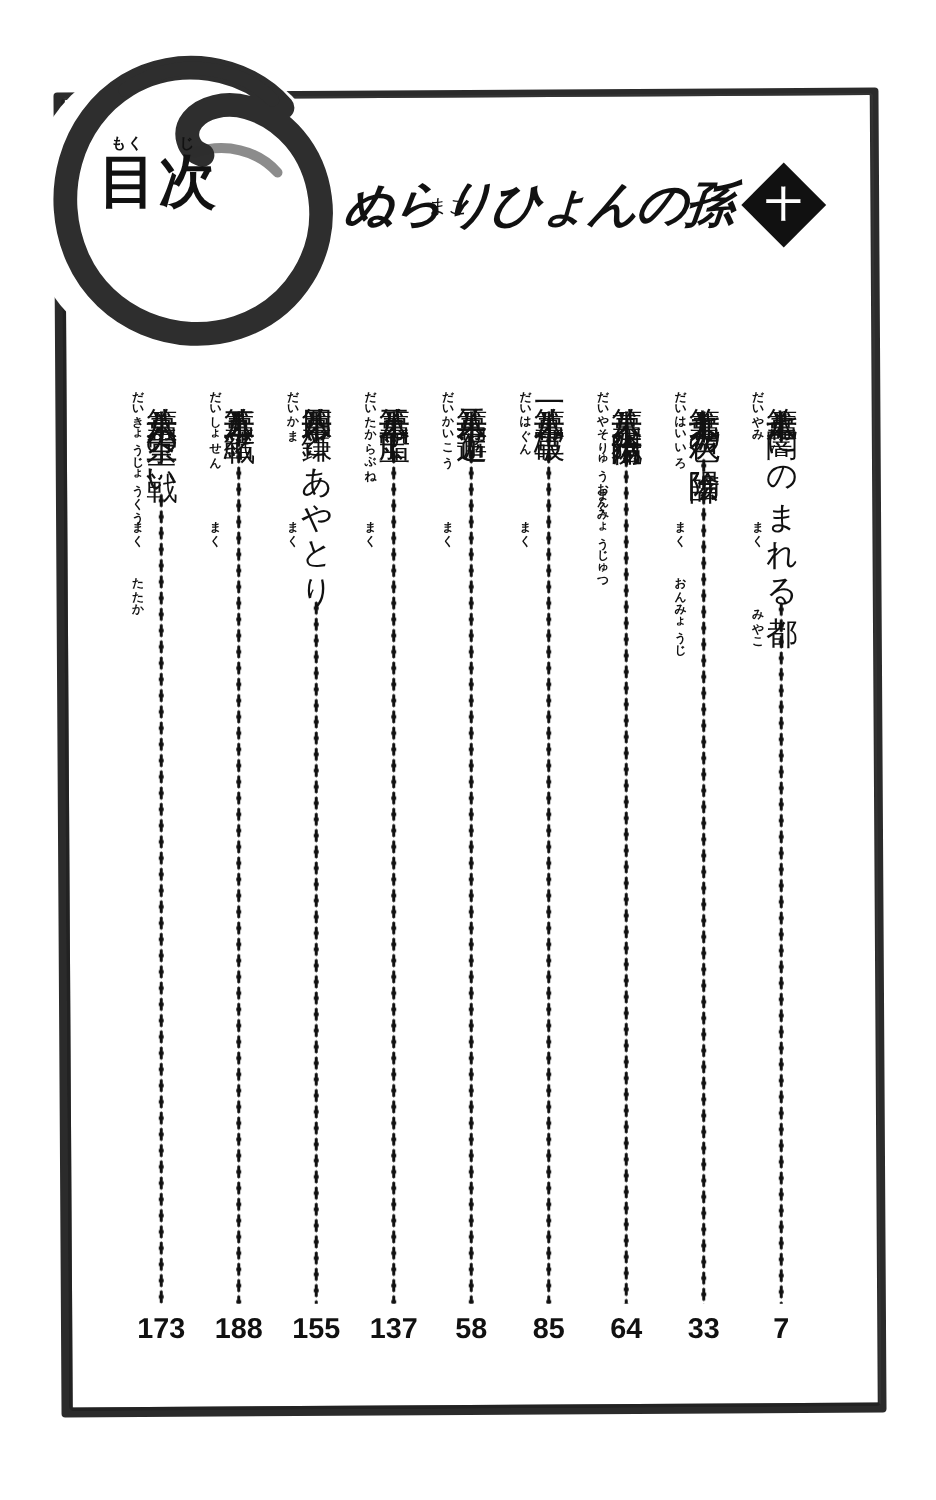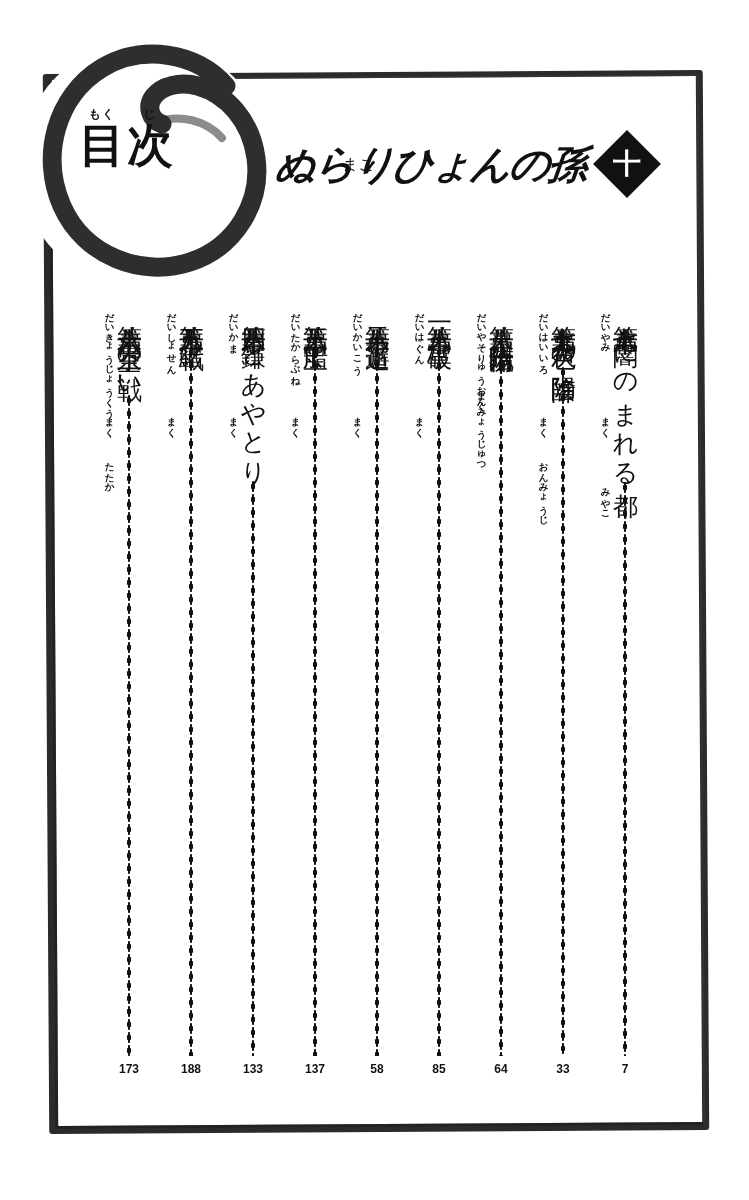--- a/index.html
+++ b/index.html
@@ -186,21 +186,21 @@
   .leader {
     flex: 1 1 auto;
     width: 4px;
     margin-top: 6px;
     background-image: radial-gradient(#111 1.6px, transparent 1.7px);
     background-size: 4px 13px;
     background-repeat: repeat-y;
     background-position: center top;
   }
   .page-num {
-    font-size: 12px;
+    font-size: 23px;
     font-family: "Liberation Sans", sans-serif;
     font-weight: bold;
     margin-top: 6px;
     letter-spacing: 0px;
   }
 </style>
 </head>
 <body>
 
 <div class="page-frame"></div>
@@ -260,21 +260,21 @@
       <div class="page-num">58</div>
     </div>
     <div class="toc-entry">
       <div class="entry-text"><span class="ruby-host">第八十三幕<span class="ruby" style="top: 0px;">だい</span><span class="ruby" style="top: 104px;">まく</span></span><span style="display: inline-block; height: 14px;"></span><span class="ruby-host">宝船<span class="ruby" style="top: 1px;">たからぶね</span></span></div>
       <div class="leader"></div>
       <div class="page-num">137</div>
     </div>
     <div class="toc-entry">
       <div class="entry-text"><span class="ruby-host">第八十四幕<span class="ruby" style="top: 0px;">だい</span><span class="ruby" style="top: 104px;">まく</span></span><span style="display: inline-block; height: 14px;"></span><span class="ruby-host">鎌とあやとり<span class="ruby" style="top: 1px;">かま</span></span></div>
       <div class="leader"></div>
-      <div class="page-num">133</div>
+      <div class="page-num">155</div>
     </div>
     <div class="toc-entry">
       <div class="entry-text"><span class="ruby-host">第八十五幕<span class="ruby" style="top: 0px;">だい</span><span class="ruby" style="top: 104px;">まく</span></span><span style="display: inline-block; height: 14px;"></span><span class="ruby-host">緒戦<span class="ruby" style="top: 1px;">しょせん</span></span></div>
       <div class="leader"></div>
       <div class="page-num">188</div>
     </div>
     <div class="toc-entry">
       <div class="entry-text"><span class="ruby-host">第八十六幕<span class="ruby" style="top: 0px;">だい</span><span class="ruby" style="top: 104px;">まく</span></span><span style="display: inline-block; height: 14px;"></span><span class="ruby-host">京上空の戦い<span class="ruby" style="top: 1px;">きょうじょうくう</span><span class="ruby" style="top: 130px;">たたか</span></span></div>
       <div class="leader"></div>
       <div class="page-num">173</div>

